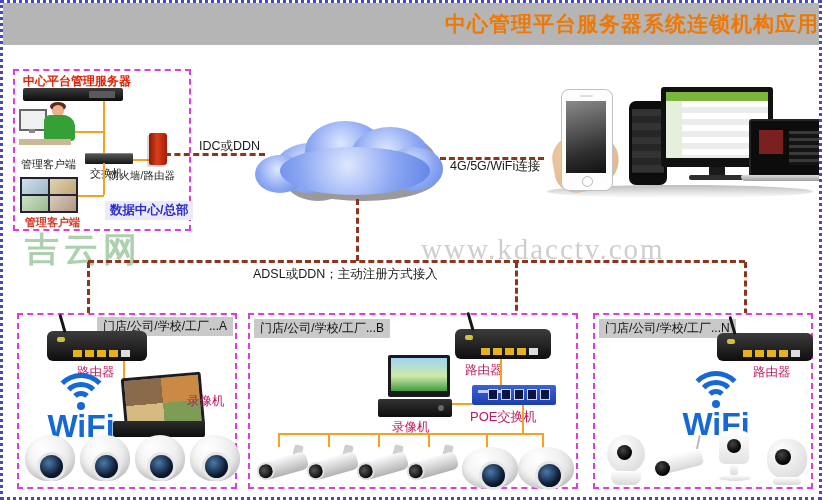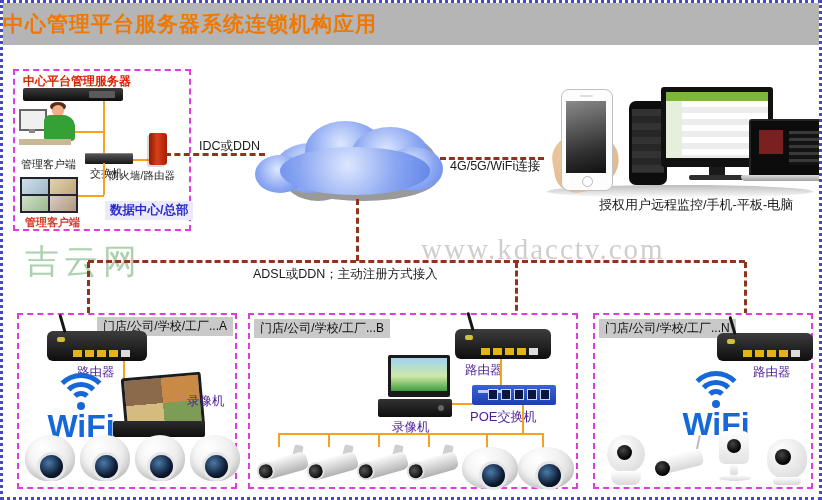--- a/index.html
+++ b/index.html
@@ -1,18 +1,18 @@
 <!DOCTYPE html>
 <html><head>
 <meta charset="utf-8">
 <style>
   html,body{margin:0;padding:0;background:#fff;font-family:"Liberation Sans","DejaVu Sans",sans-serif;}
   .frame{position:relative;width:822px;height:500px;box-sizing:border-box;border:3px dotted #4646c8;background:#fff;overflow:hidden;}
-  .titlebar{position:absolute;left:0;top:0;right:0;height:42px;background:#b5b5b5;text-align:left;line-height:42px;font-size:21px;font-weight:bold;color:#f07800;letter-spacing:1px;}
-  .wm-left{position:absolute;left:22px;top:236px;font-size:34px;font-weight:normal;color:rgba(105,170,110,.55);letter-spacing:5px;}
+  .titlebar{position:absolute;left:0;top:0;right:0;height:42px;background:#b5b5b5;text-align:right;line-height:42px;font-size:21px;font-weight:bold;color:#f07800;letter-spacing:1px;}
+  .wm-left{position:absolute;left:22px;top:224px;font-size:34px;font-weight:bold;color:rgba(105,170,110,.55);letter-spacing:5px;}
   .wm-center{position:absolute;left:418px;top:230px;font-size:29px;font-family:"Liberation Serif","DejaVu Serif",serif;color:#c6c6c6;opacity:.85;letter-spacing:2px;}
   
   .oline{position:absolute;background:#f6a21c;}
   .rdash-h{position:absolute;border-top:3px dashed #8d341c;height:0;}
   .rdash-v{position:absolute;border-left:3px dashed #8d341c;width:0;}
   .lbl{position:absolute;color:#1a1a1a;font-size:12.5px;white-space:nowrap;}
   
   .dcbox{position:absolute;left:10px;top:66px;width:174px;height:158px;border:2px dashed #de3cde;background:#fff;}
   .dc-title{position:absolute;left:8px;top:2px;color:#e02000;font-weight:bold;font-size:12px;white-space:nowrap;}
   .server{position:absolute;left:8px;top:17px;width:100px;height:13px;background:linear-gradient(180deg,#3c3c3c,#0c0c0c);border-radius:2px;}
@@ -100,21 +100,21 @@
   .bullet{position:absolute;width:56px;height:50px;}
   .bullet .arm{position:absolute;right:12px;top:2px;width:9px;height:16px;background:#cfcfcf;border-radius:2px;transform:rotate(14deg);}
   .bullet .bd{position:absolute;left:2px;top:14px;width:48px;height:18px;border-radius:9px 6px 6px 9px;background:linear-gradient(180deg,#fafafa,#b2b2b2);transform:rotate(-16deg);}
   .bullet .bd i{position:absolute;left:-4px;top:0;width:18px;height:18px;border-radius:50%;border:2px solid #e2e2e2;background:radial-gradient(circle at 40% 40%,#555,#0a0a0a 70%);box-sizing:border-box;display:block;}
   .ncam{position:absolute;}
   .ncam .ball{position:absolute;left:0;top:0;width:38px;height:38px;border-radius:50%;background:radial-gradient(circle at 35% 30%,#fff,#ddd 80%);}
   .ncam .lens{position:absolute;border-radius:50%;background:radial-gradient(circle at 40% 35%,#444,#000 70%);}
   .ncam .ped{position:absolute;background:linear-gradient(180deg,#fff,#d8d8d8);border-radius:4px;}
   .ncam .cube{position:absolute;width:30px;height:33px;border-radius:6px;background:linear-gradient(180deg,#fff,#e2e2e2);}
   .ncam .antn{position:absolute;width:2px;height:18px;background:#bbb;border-radius:1px;}
-  .cap3{font-size:12.5px;color:#4c1d95;position:absolute;white-space:nowrap;}
+  .cap3{font-size:12.5px;color:#be185d;position:absolute;white-space:nowrap;}
 </style>
 </head>
 <body>
 
 <div class="frame">
   <div class="titlebar">中心管理平台服务器系统连锁机构应用</div>
 
   <div class="wm-left">吉云网</div>
   <div class="wm-center">www.kdacctv.com</div>
 
@@ -190,21 +190,20 @@
         </span>
       <span class="stand"></span>
         <span class="base"></span>
     </div>
     <div class="laptop">
         <span class="art"></span>
         <span class="txt"></span>
       </div>
     <div class="laptop-base"></div>
   </div>
-  <div class="lbl" style="left:596px;top:193px;font-size:13px;">授权用户远程监控/手机-平板-电脑</div>
 
   <div class="rdash-h" style="left:85px;top:257px;width:657px;"></div>
   <div class="lbl" style="left:250px;top:263px;">ADSL或DDN；主动注册方式接入</div>
   <div class="rdash-v" style="left:84px;top:259px;height:69px;"></div>
   <div class="rdash-v" style="left:512px;top:259px;height:66px;"></div>
   <div class="rdash-v" style="left:741px;top:259px;height:71px;"></div>
 
   <div class="site" style="left:14px;width:220px;">
     <div class="site-hdr" style="right:2px;top:2px;">门店/公司/学校/工厂...A</div>
     <div class="router" style="left:28px;top:16px;width:100px;height:30px;">

